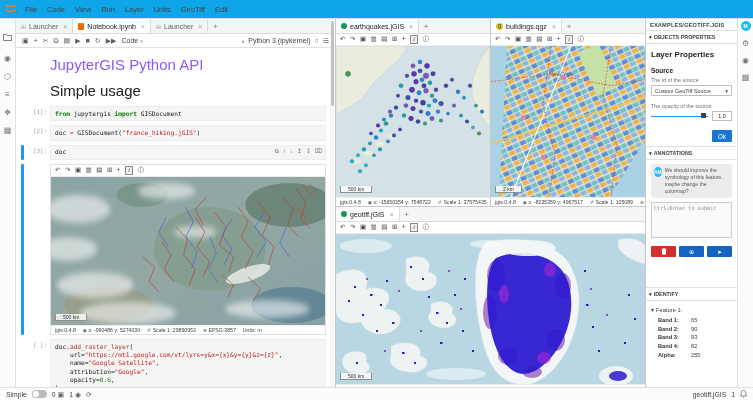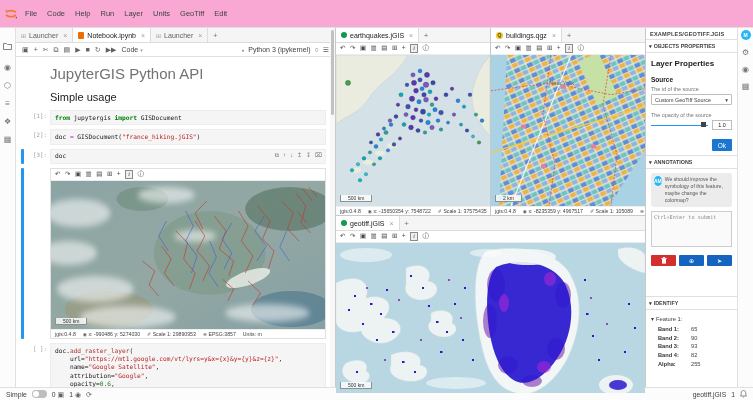--- a/index.html
+++ b/index.html
@@ -1,20 +1,20 @@
 <!DOCTYPE html>
 <html><head>
 <meta charset="utf-8">
 <style>
 *{margin:0;padding:0;box-sizing:border-box;}
 html,body{width:753px;height:400px;overflow:hidden;font-family:"Liberation Sans",sans-serif;background:#fff;}
 .app{width:753px;height:400px;display:flex;flex-direction:column;color:#212121;}
 
 
-.menubar{height:28px;flex:none;display:flex;align-items:center;background:#f9a8d4;border-bottom:1px solid #e0e0e0;padding:0 2px;}
+.menubar{height:19px;flex:none;display:flex;align-items:center;background:#0ea5e9;border-bottom:1px solid #e0e0e0;padding:0 2px;}
 .menu-item{font-size:7.5px;color:#424242;padding:0 5px;}
 .logo{width:18px;height:11px;display:flex;align-items:center;justify-content:center;}
 
 
 .main{flex:1;display:flex;min-height:0;}
 .abar{width:16px;flex:none;background:#fcfcfc;display:flex;flex-direction:column;align-items:center;gap:10px;padding-top:8px;}
 .abar-l{border-right:1px solid #e0e0e0;}
 .abar-r{border-left:1px solid #e0e0e0;padding-top:2px;gap:9px;}
 .aicon{font-size:8px;color:#757575;line-height:1;}
 .avatar{width:10px;height:10px;border-radius:50%;background:#29b6f6;color:#fff;font-size:5px;font-weight:bold;display:flex;align-items:center;justify-content:center;}
@@ -33,22 +33,22 @@
 
 .nb-col{width:320px;flex:none;display:flex;flex-direction:column;border-right:1px solid #c9c9c9;background:#fff;min-height:0;position:relative;}
 .nb-toolbar{height:14px;flex:none;display:flex;align-items:center;gap:5px;padding:0 6px;border-bottom:1px solid #e0e0e0;background:#fff;}
 .ticon{font-size:7px;color:#616161;line-height:1;}
 .cell-type{display:flex;align-items:center;gap:2px;font-size:7px;color:#424242;}
 .toolbar-right{margin-left:auto;display:flex;align-items:center;gap:4px;font-size:7px;color:#424242;}
 .tiny{font-size:5px;color:#9e9e9e;}
 .nb-content{flex:1;overflow:hidden;padding:5px 9px 0 5px;position:relative;}
 .nb-scrollbar{position:absolute;right:0;top:0;width:5px;height:100%;background:#f7f7f7;}
 .nb-scrollbar .thumb{position:absolute;top:2px;left:1px;width:3px;height:85px;background:#c1c1c1;border-radius:2px;}
-.nb-title{font-size:15px;font-weight:500;color:#737373;margin:3px 0 9px 29px;}
-.nb-section{font-size:11px;color:#212121;margin:0 0 7px 29px;}
+.nb-title{font-size:15px;font-weight:500;color:#8b5cf6;margin:3px 0 9px 29px;}
+.nb-section{font-size:15px;color:#212121;margin:0 0 7px 29px;}
 .cell{display:flex;margin-bottom:4px;position:relative;}
 .collapser{width:3px;margin-right:2px;border-radius:1px;background:transparent;flex:none;}
 .cell.active .collapser{background:#2196f3;}
 .prompt{width:24px;flex:none;font-family:"DejaVu Sans Mono",monospace;font-size:5.8px;color:#9e9e9e;text-align:right;padding:3px 3px 0 0;}
 .code{flex:1;background:#f5f5f5;border:1px solid #ededed;padding:2.5px 4px;font-family:"DejaVu Sans Mono",monospace;font-size:6.2px;line-height:1.35;white-space:pre;overflow:hidden;min-width:0;}
 .tok-kw{color:#008000;font-weight:bold;}
 .tok-str{color:#ba2121;}
 .tok-num{color:#1a7f1a;}
 .tok-op{color:#a626a4;}
 .tok-fn{color:#aa3731;}
@@ -119,21 +119,21 @@
     <div class="logo">
       <svg width="14" height="10" viewBox="0 0 14 10">
           <path d="M2,3 Q7,0.2 12,3" fill="none" stroke="#f37726" stroke-width="1.6"></path>
           <path d="M2,6 Q7,9.4 12,6" fill="none" stroke="#f37726" stroke-width="1.6"></path>
           <circle cx="2" cy="1.4" r="0.8" fill="#9e9e9e"></circle>
           <circle cx="12.3" cy="8.6" r="0.8" fill="#616161"></circle>
         </svg>
     </div>
     <span class="menu-item">File</span>
     <span class="menu-item">Code</span>
-    <span class="menu-item">Help</span>
+    <span class="menu-item">View</span>
     <span class="menu-item">Run</span>
     <span class="menu-item">Layer</span>
     <span class="menu-item">Units</span>
     <span class="menu-item">GeoTiff</span>
     <span class="menu-item">Edit</span>
   </div>
 
   <div class="main">
 
     <div class="abar abar-l">

